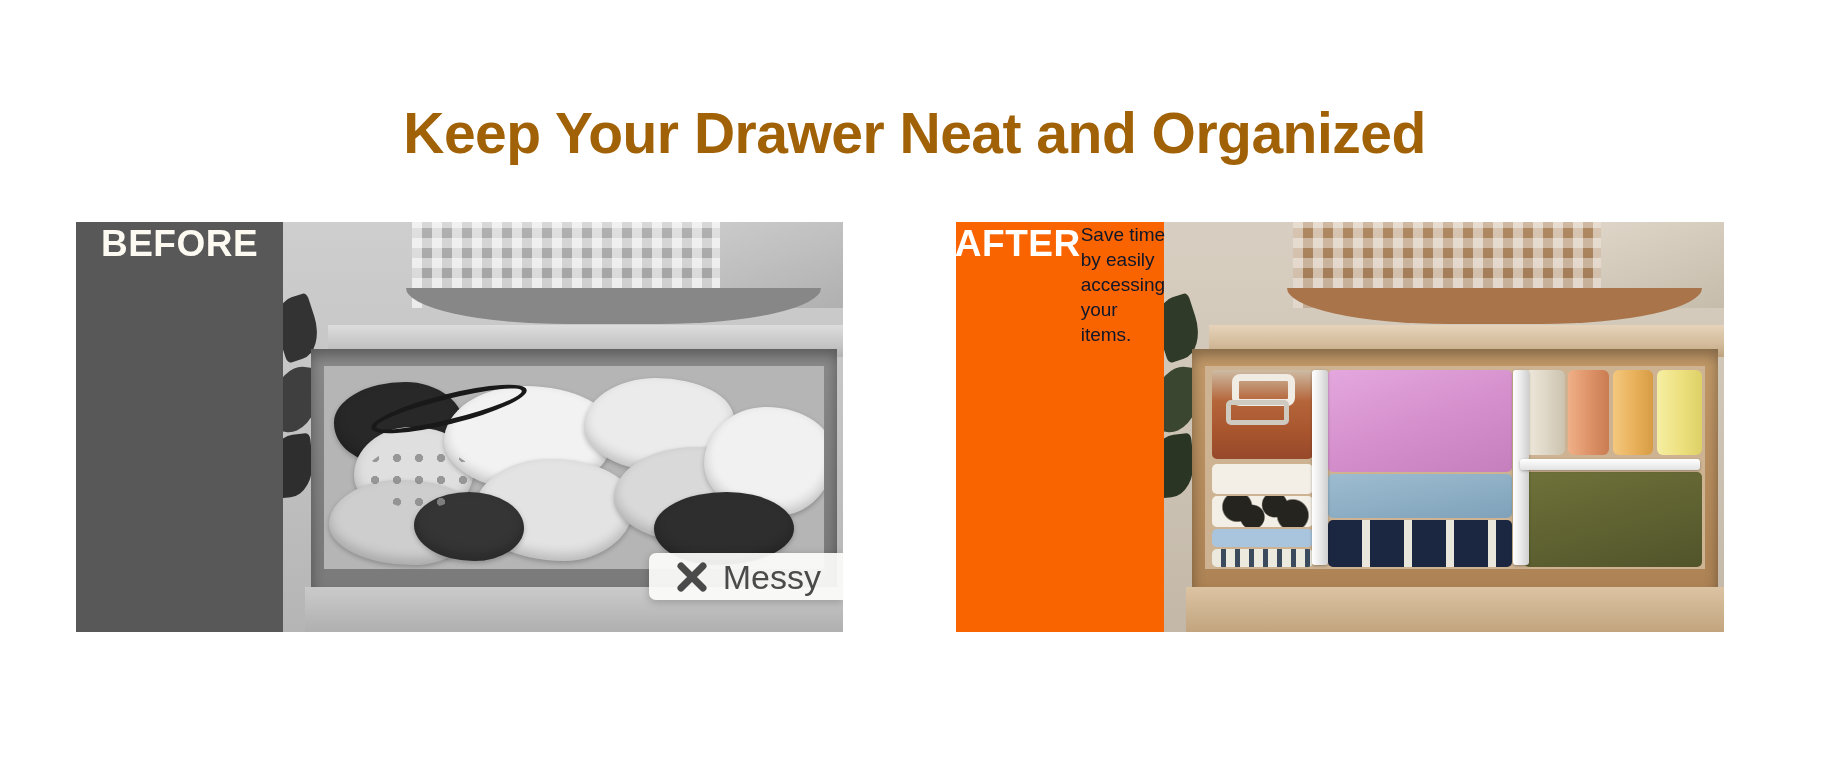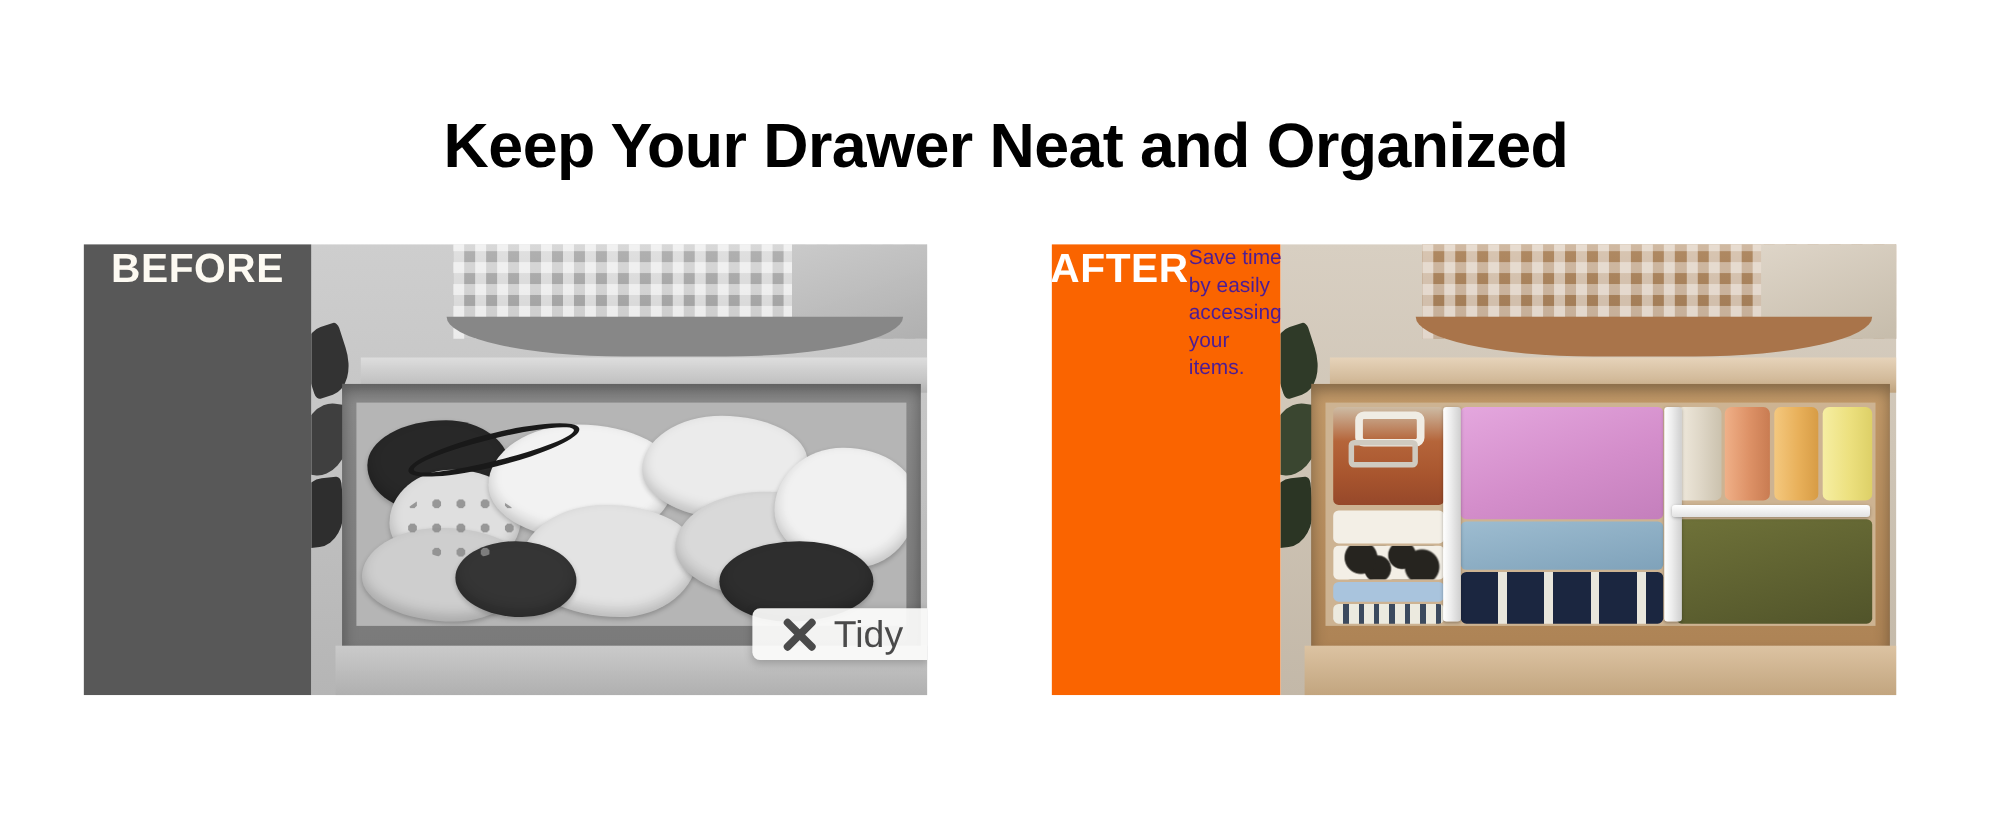--- a/index.html
+++ b/index.html
@@ -21,21 +21,21 @@
     position: absolute;
     left: 0;
     top: 62px;
     width: 1829px;
     text-align: center;
     font-family: "Liberation Sans", sans-serif;
     font-weight: bold;
     font-size: 57px;
     line-height: 66px;
     letter-spacing: -0.5px;
-    color: #000000;
+    color: #a16207;
     white-space: nowrap;
   }
 
   
   .compare-row {
     position: absolute;
     left: 0;
     top: 222px;
     width: 1829px;
     height: 410px;
@@ -287,21 +287,21 @@
   .panel.orange .panel-title { color: #ffffff; }
 
   .panel-desc {
     font-family: "Liberation Sans", sans-serif;
     font-weight: normal;
     font-size: 19px;
     line-height: 25px;
     color: #f2efe8;
     margin: 0;
   }
-  .panel.orange .panel-desc { color: #4c1d95; }
+  .panel.orange .panel-desc { color: #0f172a; }
 
   
   .badge {
     position: absolute;
     right: 0;
     bottom: 32px;
     height: 47px;
     display: flex;
     align-items: center;
     gap: 14px;
@@ -371,21 +371,21 @@
     </div>
 
     <div class="panel gray">
       <div class="panel-title">BEFORE</div>
     </div>
 
     <div class="badge">
       <svg class="badge-icon" viewBox="0 0 34 34">
         <path d="M6 6 L28 28 M28 6 L6 28" stroke="#4a4a4a" stroke-width="7" stroke-linecap="round" fill="none"></path>
       </svg>
-      <span class="badge-label">Tidy</span>
+      <span class="badge-label">Messy</span>
     </div>
   </div>
 
   <div class="card after">
 
     <div class="photo">
       <div class="photo-inner">
         <div class="scene">
           <div class="bg-wall warm"></div>
           <div class="bedding warm"></div>

